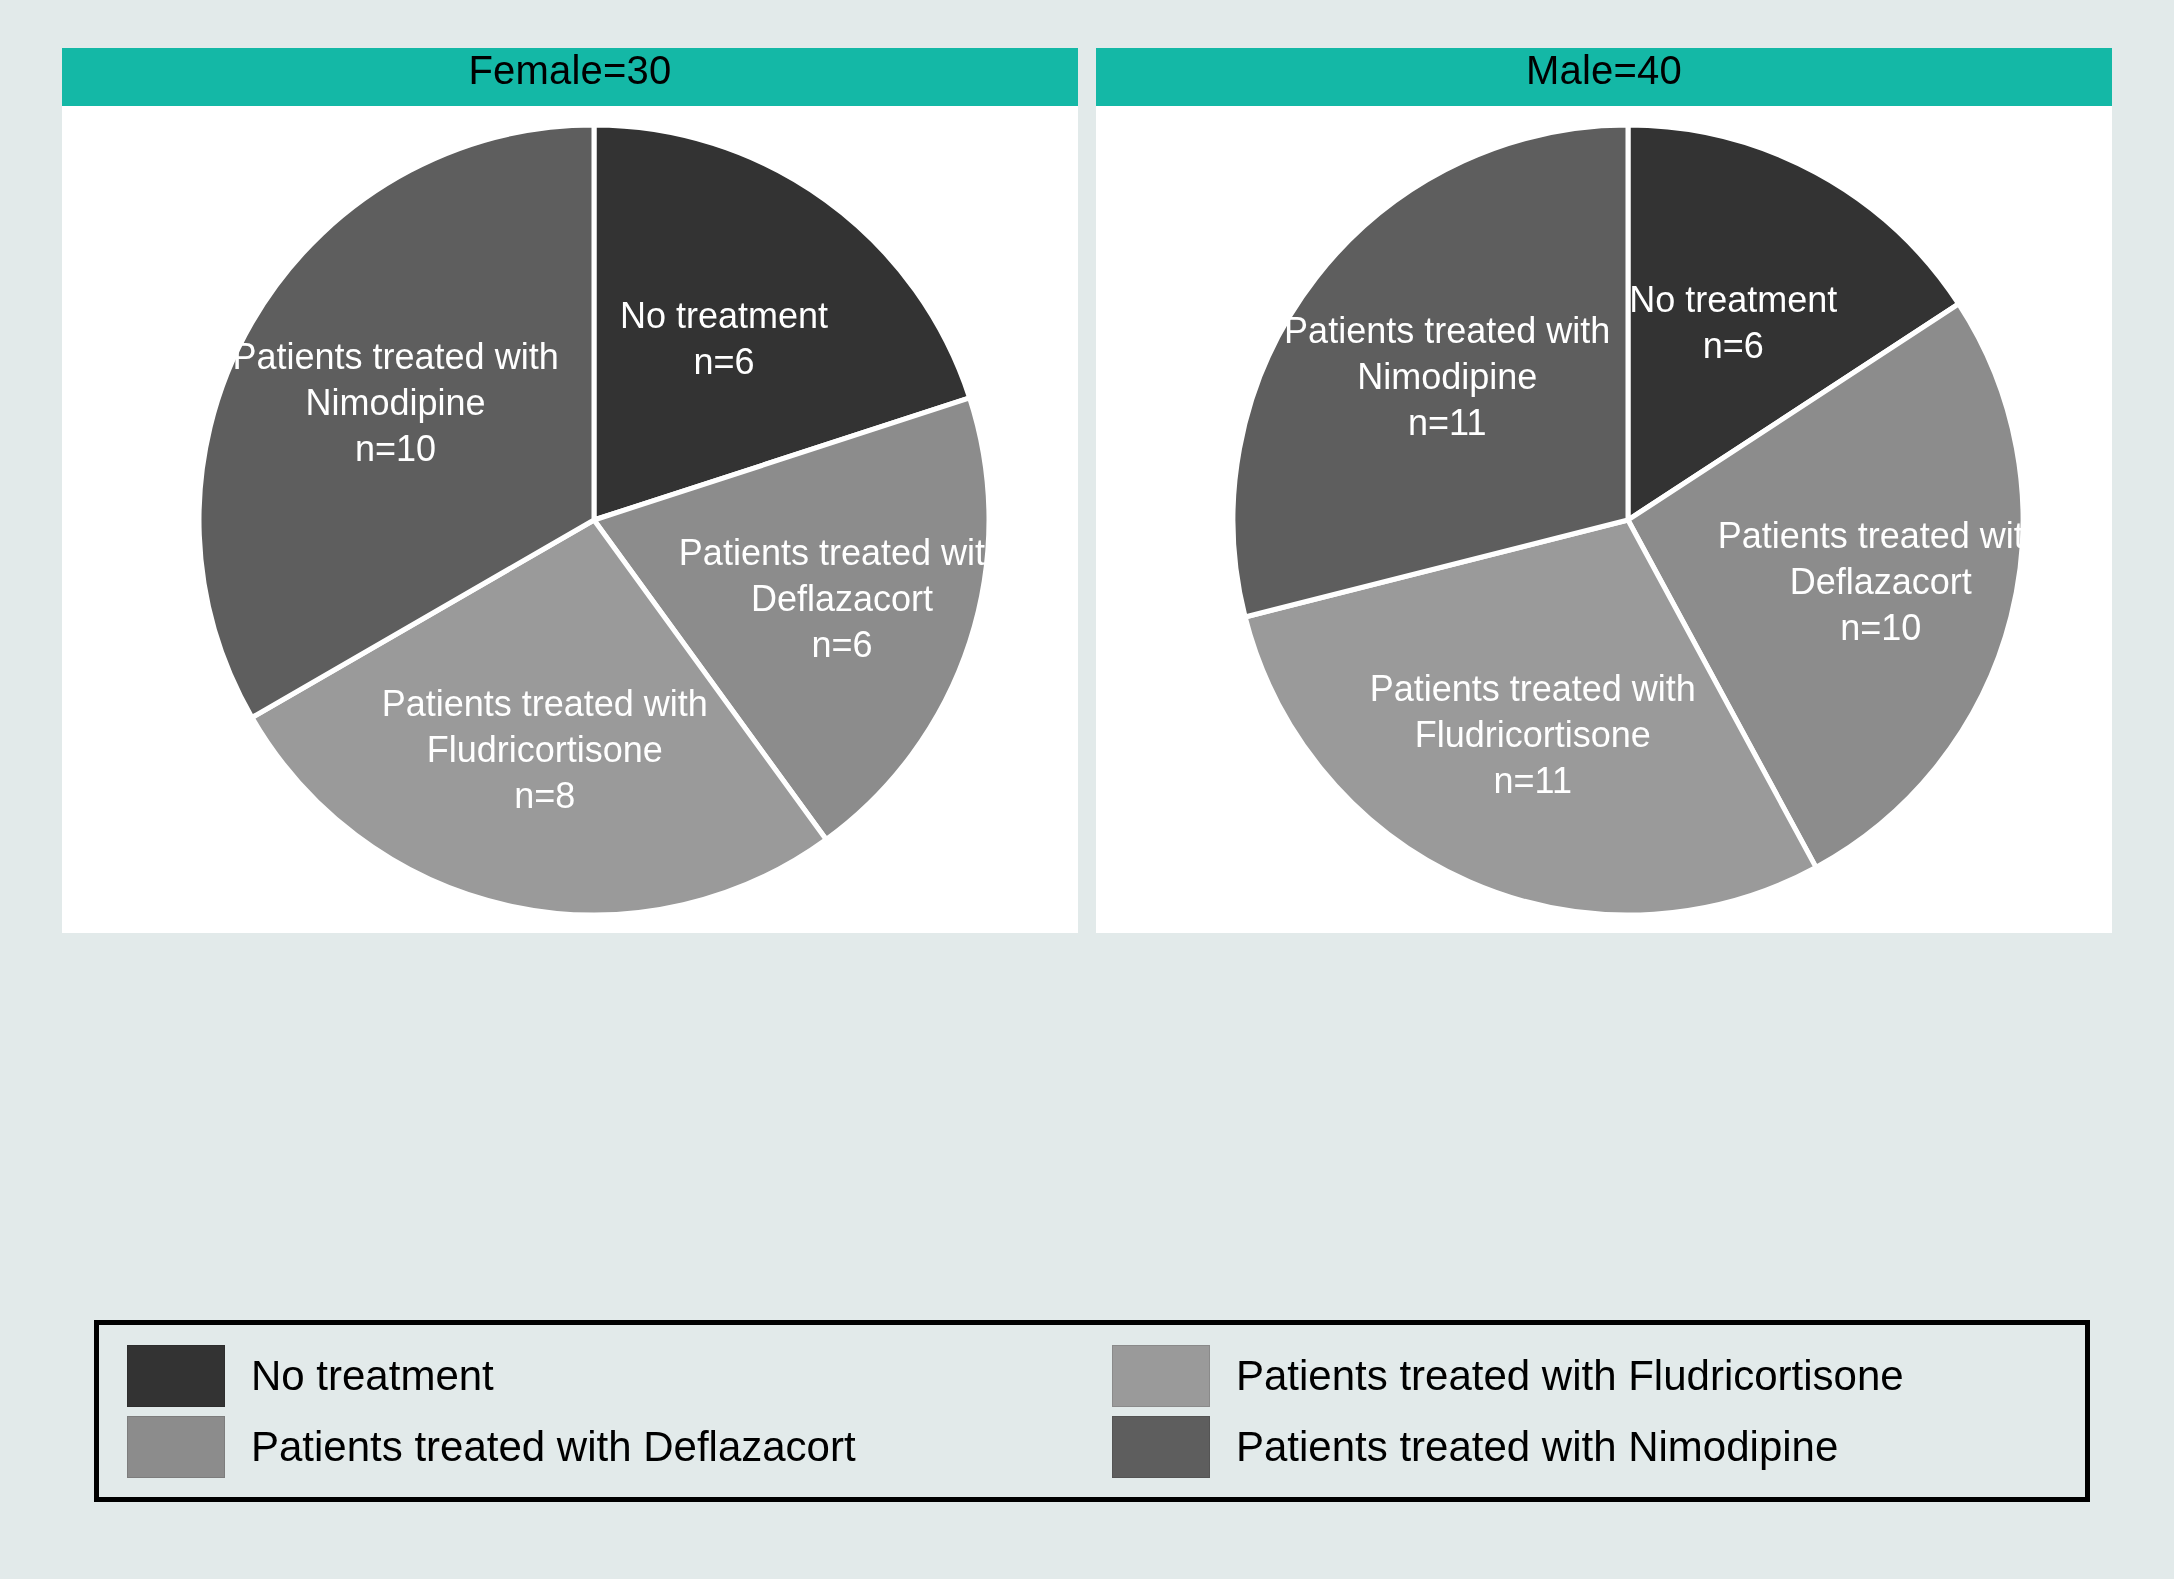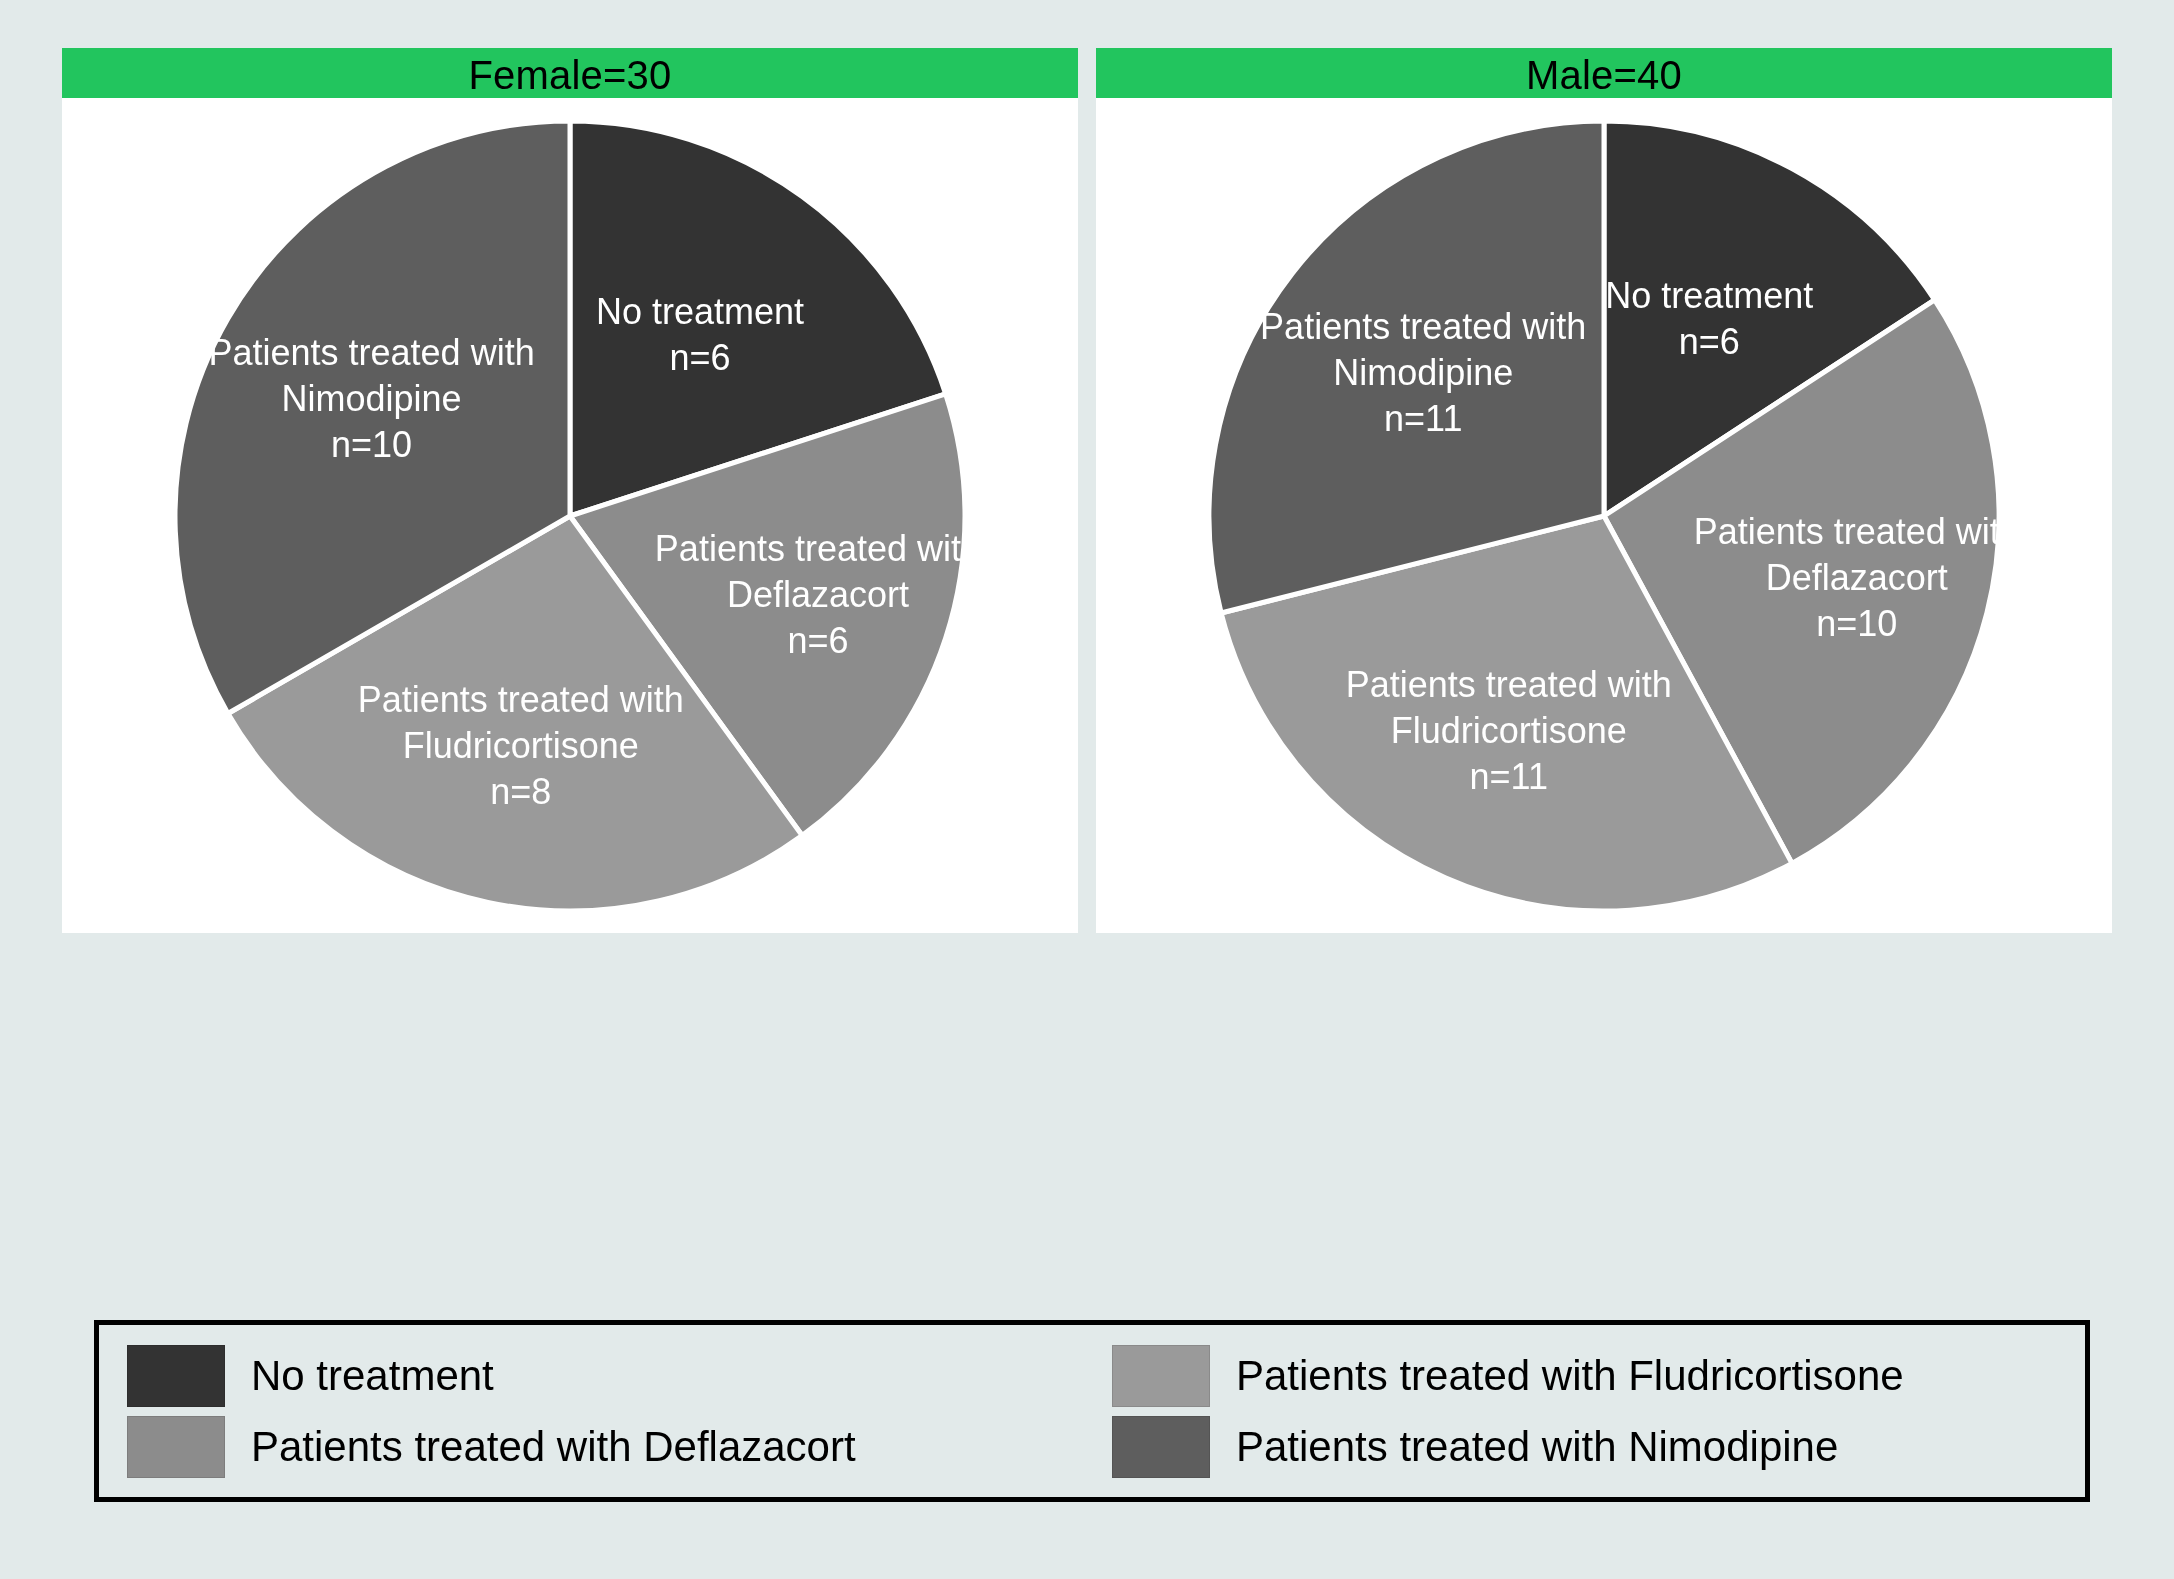--- a/index.html
+++ b/index.html
@@ -25,24 +25,24 @@
     display: flex;
     gap: 18px;
   }
   .panel {
     flex: 1 1 0;
     display: flex;
     flex-direction: column;
     background: #ffffff;
   }
   .panel-header {
-    height: 50px;
-    background: #22c55e;
+    height: 58px;
+    background: #14b8a6;
     display: flex;
-    align-items: flex-end;
+    align-items: flex-start;
     justify-content: center;
     flex: 0 0 auto;
   }
   .panel-header-text {
     font-size: 40px;
     color: #000000;
     letter-spacing: .2px;
   }
   .panel-body {
     flex: 1 1 auto;
@@ -50,20 +50,21 @@
     position: relative;
   }
 
   
   .pie-wrap {
     position: absolute;
     left: 0;
     top: 0;
     width: 100%;
     height: 100%;
+    padding-left: 48px;
   }
   .pie-svg {
     position: absolute;
     left: 50%;
     top: 50%;
     transform: translate(-50%, -50%);
   }
   .slice-label {
     fill: #ffffff;
     font-family: "Liberation Sans", sans-serif;

